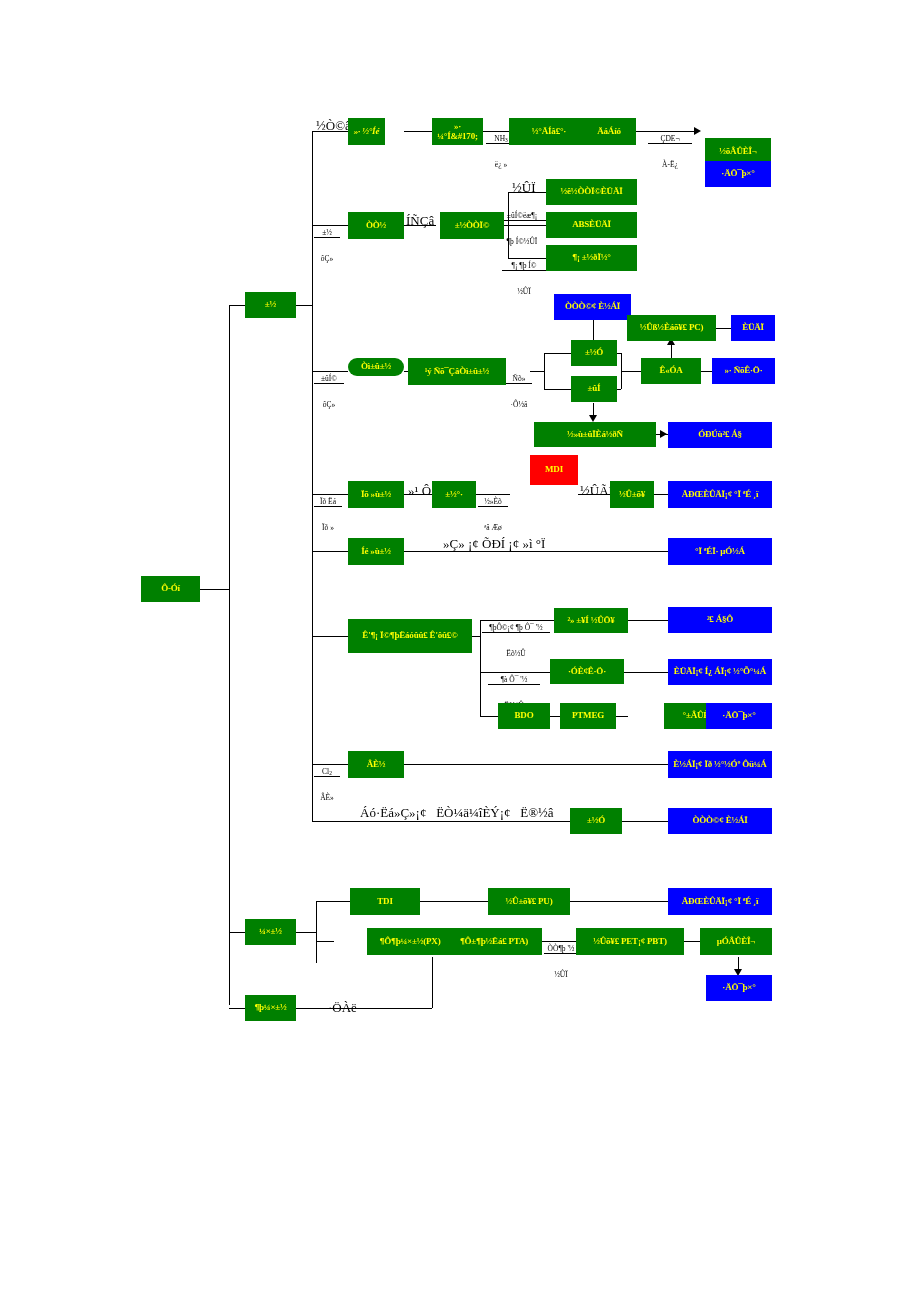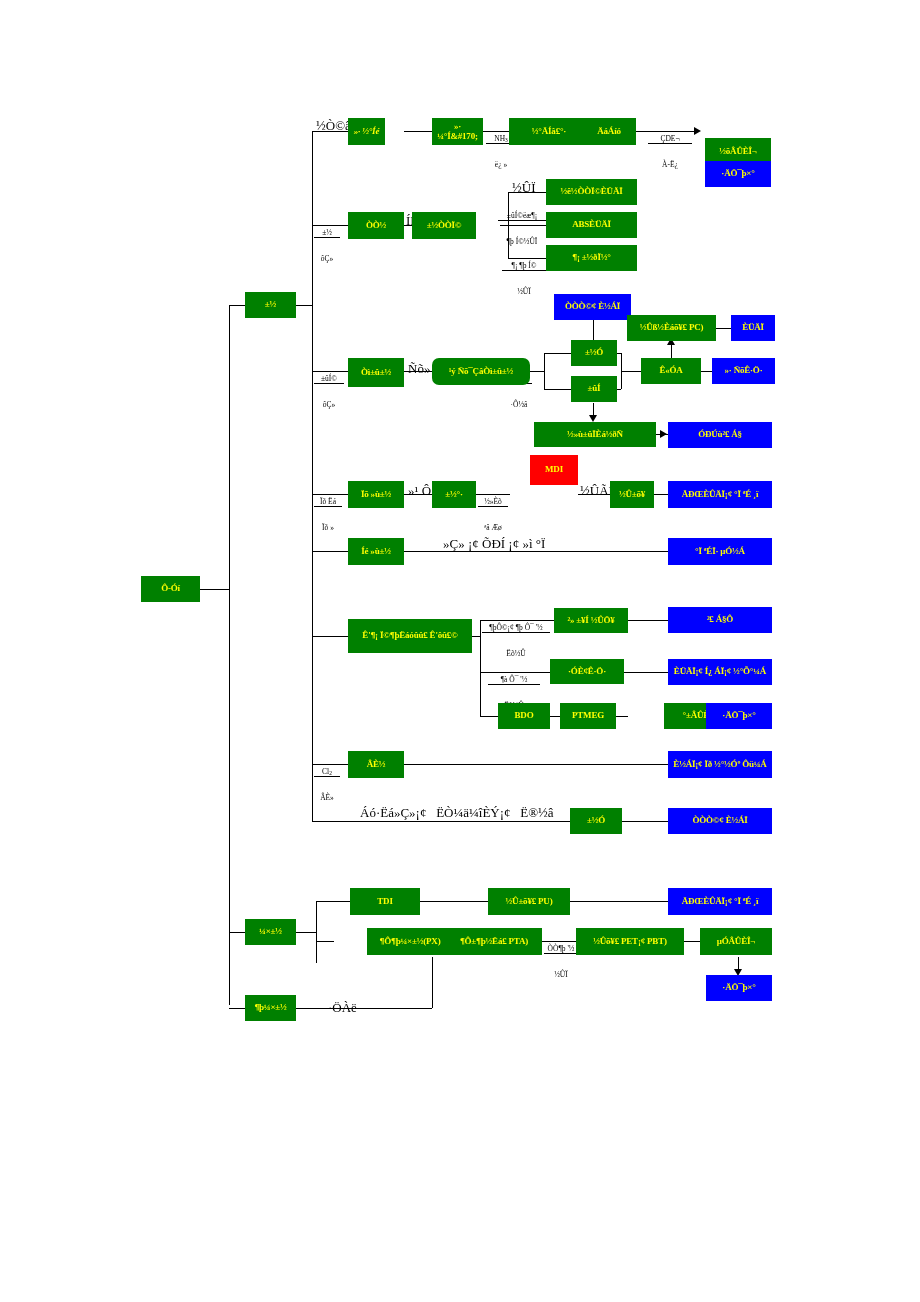--- a/index.html
+++ b/index.html
@@ -287,27 +287,27 @@
   <div class="node green" style="left:245px; top:292px; width:51px; height:26px;">±½</div>
 
   <div class="node green" style="left:348px; top:118px; width:37px; height:27px;font-style:italic;">»· ½°Íé</div>
   <div class="node green" style="left:432px; top:118px; width:51px; height:27px;">»· ¼°Í&amp;#170;</div>
   <div class="node green" style="left:509px; top:118px; width:80px; height:27px;font-family:Liberation Serif, serif;">½°ÄÍâ£°·</div>
   <div class="node green" style="left:582px; top:118px; width:54px; height:27px;">ÄáÁíó</div>
   <div class="node green" style="left:705px; top:118px; width:66px; height:27px;margin-top:20px;">½õÂÛÈÎ¬</div>
   <div class="node blue" style="left:705px; top:161px; width:66px; height:26px;">·ÄÖ¯þ×°</div>
 
   <div class="node green" style="left:348px; top:212px; width:56px; height:27px;">ÒÒ½</div>
-  <div class="node green" style="left:412px; top:212px; width:64px; height:27px;">±½ÒÒÏ©</div>
+  <div class="node green" style="left:440px; top:212px; width:64px; height:27px;">±½ÒÒÏ©</div>
   <div class="node green" style="left:546px; top:179px; width:91px; height:26px;">½ê½ÒÒÏ©ÈÜÄÏ</div>
   <div class="node green" style="left:546px; top:212px; width:91px; height:26px;">ABSÈÜÄÏ</div>
   <div class="node green" style="left:546px; top:245px; width:91px; height:26px;">¶¡ ±½ðÏ½°</div>
 
-  <div class="node green" style="left:348px; top:358px; width:56px; height:29px;">Òì±û±½</div>
-  <div class="node green" style="left:432px; top:358px; width:98px; height:27px;border-radius:7px;">¹ý Ñõ¯ÇâÒì±û±½</div>
+  <div class="node green" style="left:348px; top:358px; width:56px; height:18px;border-radius:13px;">Òì±û±½</div>
+  <div class="node green" style="left:408px; top:358px; width:98px; height:27px;">¹ý Ñõ¯ÇâÒì±û±½</div>
   <div class="node green" style="left:571px; top:340px; width:46px; height:26px;">±½Ó</div>
   <div class="node green" style="left:571px; top:376px; width:46px; height:26px;">±ûÍ</div>
   <div class="node blue" style="left:554px; top:294px; width:77px; height:26px;">ÒÒÒ©¢ È½ÁÏ</div>
   <div class="node green" style="left:627px; top:315px; width:89px; height:26px;">½Ûß½Èáõ¥£ PC)</div>
   <div class="node blue" style="left:731px; top:315px; width:44px; height:26px;">ÈÜÄÏ</div>
   <div class="node green" style="left:641px; top:358px; width:60px; height:26px;">Ê«ÓA</div>
   <div class="node blue" style="left:712px; top:358px; width:63px; height:26px;">»· ÑõÊ·Ö·</div>
   <div class="node green" style="left:534px; top:422px; width:122px; height:25px;">½»ù±ûÏÈá½ðÑ</div>
   <div class="node blue" style="left:668px; top:422px; width:104px; height:26px;">ÓÐÚù²£ Á§</div>
 

